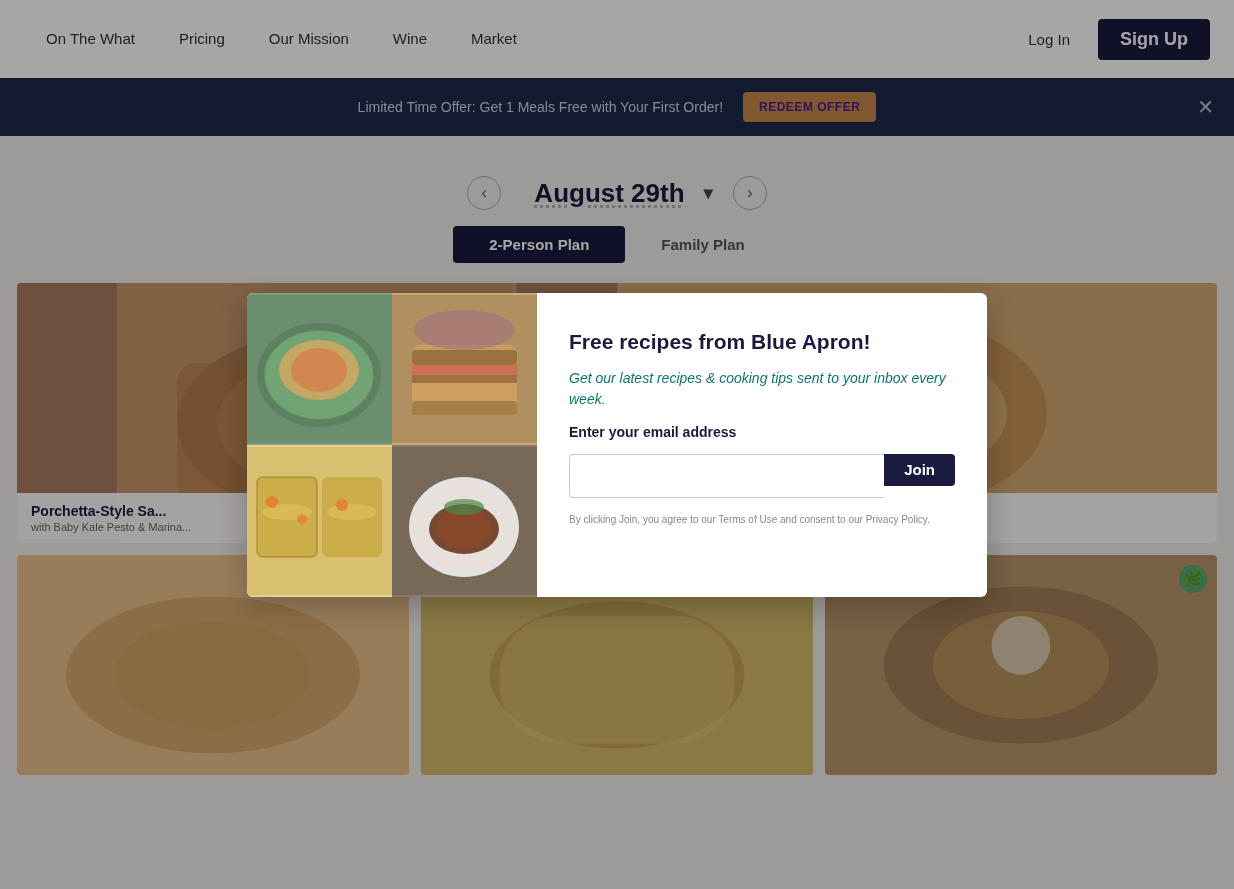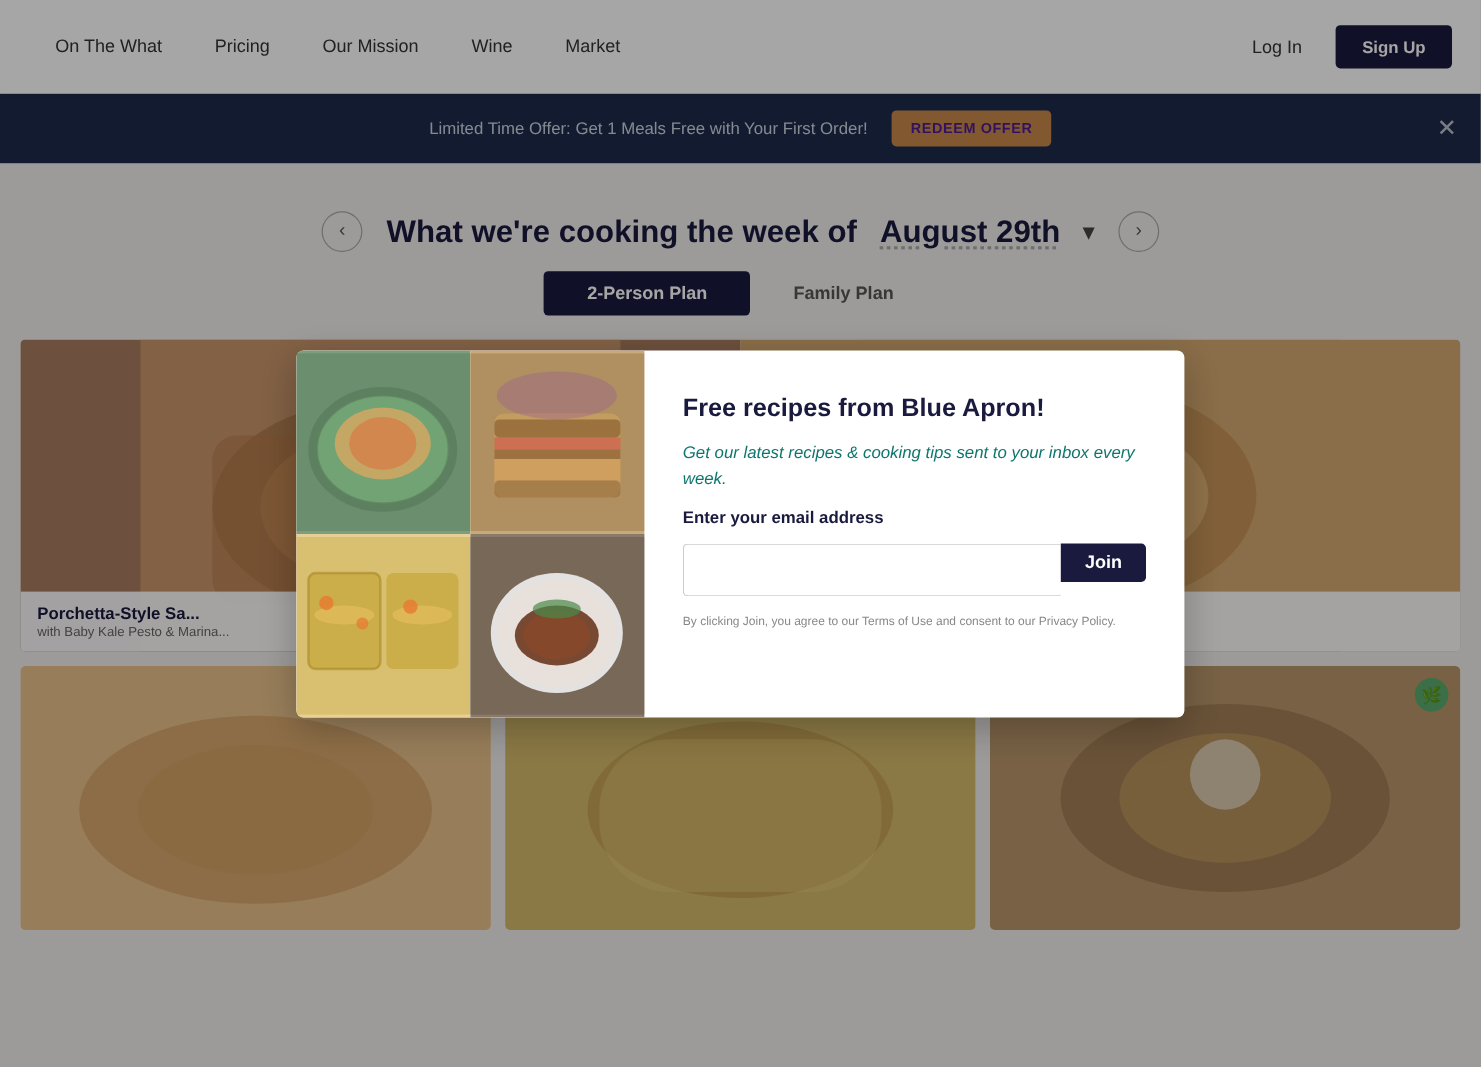--- a/index.html
+++ b/index.html
@@ -59,21 +59,21 @@
       border: none;
       cursor: pointer;
       padding: 8px 12px;
     }
     .btn-signup {
       background: #1a1a3e;
       color: #fff;
       border: none;
       border-radius: 4px;
       padding: 10px 22px;
-      font-size: 14px;
+      font-size: 18px;
       font-weight: 600;
       cursor: pointer;
     }
 
     
     .banner {
       background: #1e2a4a;
       color: #fff;
       display: flex;
       align-items: center;
@@ -317,21 +317,21 @@
   <button class="btn-redeem">REDEEM OFFER</button>
   <button class="banner-close">✕</button>
 </div>
 
 <div style="background:#f0eeeb; min-height:700px; padding: 0 16px 40px;">
   <div class="main-content">
 
     <div class="week-header">
       <div class="nav-arrow">‹</div>
       <h2 class="week-title">
-        <span>What we're cooking the week of</span>&nbsp;<span class="week-date">August 29th</span>&nbsp;<span class="chevron-down">▾</span>
+        &nbsp;<span class="week-date">August 29th</span>&nbsp;<span class="chevron-down">▾</span>
       </h2>
       <div class="nav-arrow">›</div>
     </div>
 
     <div class="plan-tabs">
       <button class="plan-tab active">2-Person Plan</button>
       <button class="plan-tab inactive">Family Plan</button>
     </div>
 
     <div style="display:flex; gap:0; overflow:hidden; border-radius:4px; height:260px;">

